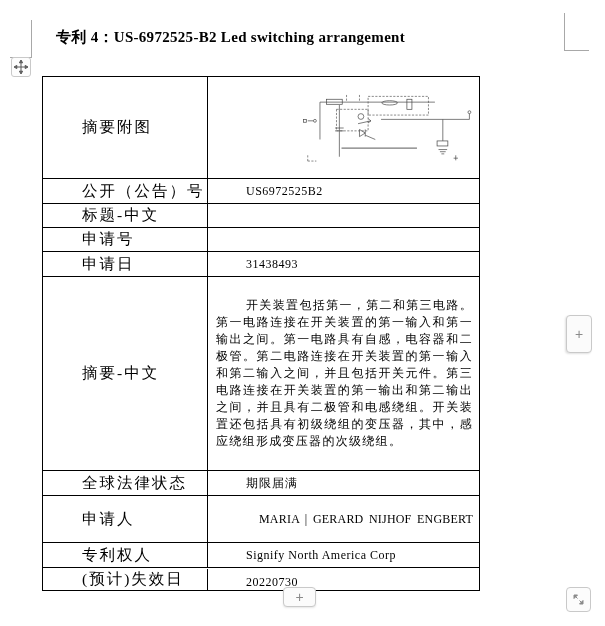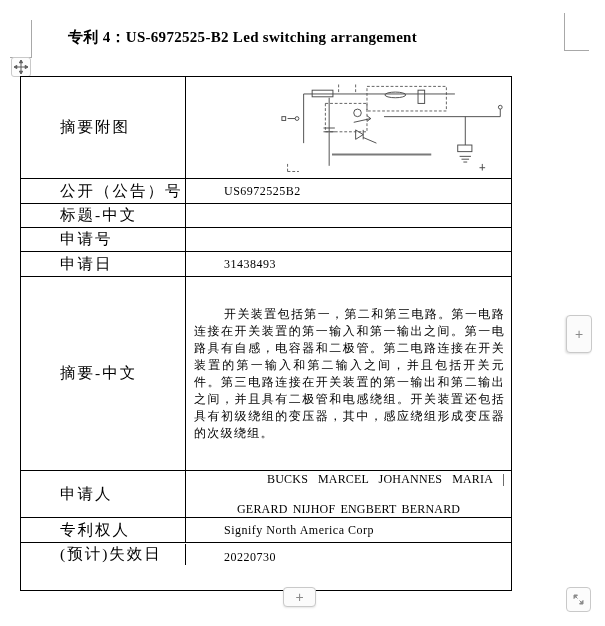--- a/index.html
+++ b/index.html
@@ -1,37 +1,37 @@
 <!DOCTYPE html>
 <html><head>
 <meta charset="utf-8">
 <style>
   html,body{margin:0;padding:0;background:#ffffff;}
   .page{
     position:relative;width:605px;height:626px;background:#fff;overflow:hidden;
     font-family:"Liberation Serif","DejaVu Serif",serif;color:#000;
   }
   .doc-title{
-    position:absolute;left:68px;top:28px;font-size:15px;font-weight:bold;
+    position:absolute;left:56px;top:28px;font-size:15px;font-weight:bold;
     letter-spacing:.3px;white-space:nowrap;
   }
   
   .mark-tl{position:absolute;left:10px;top:20px;width:21px;height:37px;
     border-right:1px solid #a8a8a8;border-bottom:1px solid #a8a8a8;}
   .mark-tr{position:absolute;left:564px;top:13px;width:24px;height:37px;
     border-left:1px solid #a8a8a8;border-bottom:1px solid #a8a8a8;}
   
   .move-handle{
     position:absolute;left:11px;top:57px;width:20px;height:20px;box-sizing:border-box;
     border:1px solid #c9c9c9;border-radius:3px;background:#fdfdfd;
     display:flex;align-items:center;justify-content:center;cursor:move;
   }
   
   .ptable{
-    position:absolute;left:20px;top:76px;width:492px;height:515px;box-sizing:border-box;
+    position:absolute;left:42px;top:76px;width:438px;height:515px;box-sizing:border-box;
     border:1px solid #000;display:flex;flex-direction:column;
   }
   .trow{display:flex;box-sizing:border-box;border-bottom:1px solid #000;overflow:hidden;}
   .trow:last-child{border-bottom:none;align-items:flex-end;}
   .r1{height:102px}.r2{height:25px}.r3{height:24px}.r4{height:24px}.r5{height:25px}
   .r6{height:194px}.r7{height:25px}.r8{height:47px}.r9{height:25px}.r10{height:22px}
   .cl{
     width:165px;box-sizing:border-box;border-right:1px solid #000;flex:none;
     display:flex;align-items:center;padding-left:39px;overflow:hidden;
     font-size:15.5px;letter-spacing:2px;
@@ -151,20 +151,26 @@
         </div>
     </div>
 
     <div class="trow r6">
       <div class="cl">摘要-中文</div>
       <div class="cv">
           <div class="para cjk-just">开关装置包括第一，第二和第三电路。第一电路连接在开关装置的第一输入和第一输出之间。第一电路具有自感，电容器和二极管。第二电路连接在开关装置的第一输入和第二输入之间，并且包括开关元件。第三电路连接在开关装置的第一输出和第二输出之间，并且具有二极管和电感绕组。开关装置还包括具有初级绕组的变压器，其中，感应绕组形成变压器的次级绕组。</div>
         </div>
     </div>
 
+    <div class="trow r7">
+      <div class="cl">全球法律状态</div>
+      <div class="cv">
+          <div class="para" style="letter-spacing:1px;">期限届满</div>
+        </div>
+    </div>
 
     <div class="trow r8">
       <div class="cl">申请人</div>
       <div class="cv">
           <div class="para lat-just">BUCKS MARCEL JOHANNES MARIA | GERARD NIJHOF ENGBERT BERNARD</div>
         </div>
     </div>
 
     <div class="trow r9">
       <div class="cl">专利权人</div>

